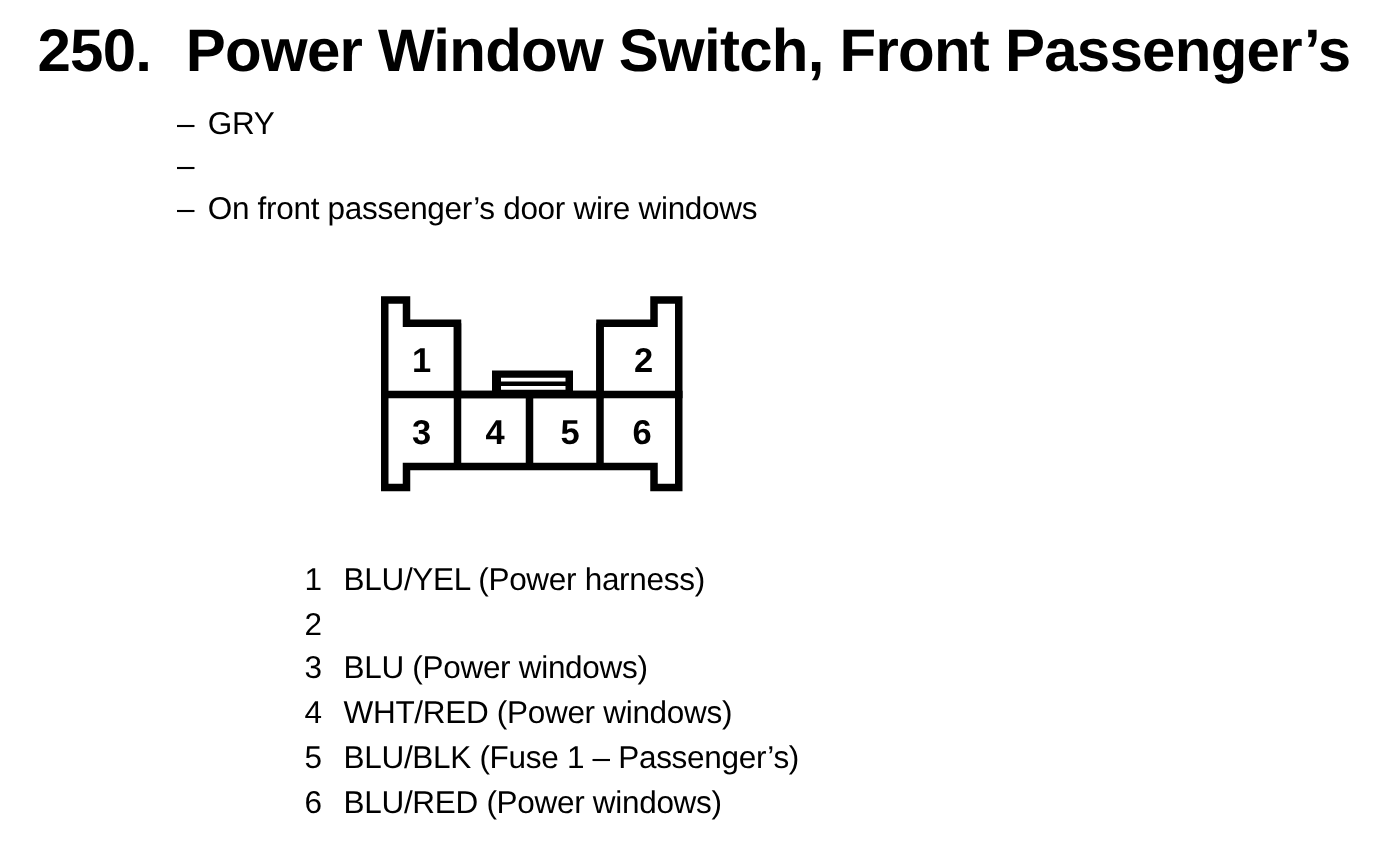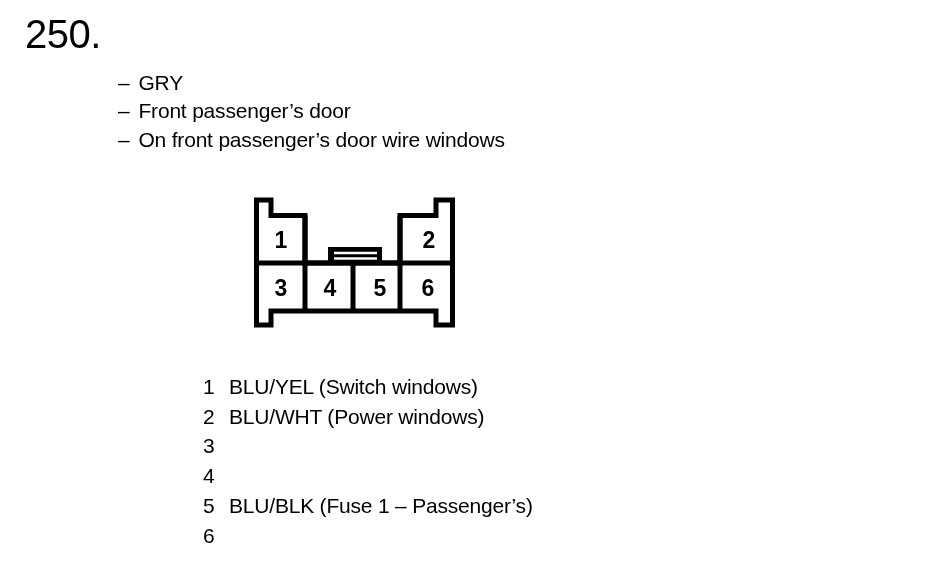--- a/index.html
+++ b/index.html
@@ -17,21 +17,21 @@
     overflow: hidden;
   }
 
   
   .title-row {
     position: absolute;
     left: 25px;
     top: 12px;
     display: flex;
     gap: 23px;
-    font-weight: normal;
+    font-weight: bold;
     font-size: 40px;
     line-height: 44px;
     letter-spacing: -0.5px;
     white-space: nowrap;
   }
   .title-row h1 {
     margin: 0;
     font-size: inherit;
     font-weight: inherit;
     line-height: inherit;
@@ -89,30 +89,30 @@
     width: 26px;
   }
 </style>
 </head>
 <body>
 
 <div class="page">
 
   <header class="title-row">
     <span>250.</span>
+    <h1>Power Window Switch, Front Passenger’s</h1>
   </header>
 
   <ul class="bullets">
     <li>
       <span class="bullet-dash">–</span>
       <span>GRY</span>
     </li>
     <li>
       <span class="bullet-dash">–</span>
-      <span>Front passenger’s door</span>
     </li>
     <li>
       <span class="bullet-dash">–</span>
       <span>On front passenger’s door wire windows</span>
     </li>
   </ul>
 
   <svg class="connector-svg" width="230" height="150" viewBox="240 190 230 150">
 
     <path d="M 256.5 200 L 271 200 L 271 215.5 L 305 215.5 L 305 263 L 400 263 L 400 215.5 L 436 215.5 L 436 200 L 452.5 200 L 452.5 325 L 436 325 L 436 311 L 271 311 L 271 325 L 256.5 325 Z" fill="#ffffff" stroke="#000000" stroke-width="5" stroke-linejoin="miter"></path>
@@ -133,34 +133,36 @@
     <text x="429" y="248">2</text>
     <text x="281" y="296">3</text>
     <text x="330" y="296">4</text>
     <text x="380" y="296">5</text>
     <text x="428" y="296">6</text>
   </svg>
 
   <div class="pinlist">
     <div class="pin-row">
       <span class="pin-num">1</span>
-      <span class="pin-label">BLU/YEL (Switch windows)</span>
+      <span class="pin-label">BLU/YEL (Power harness)</span>
     </div>
     <div class="pin-row">
       <span class="pin-num">2</span>
-      <span class="pin-label">BLU/WHT (Power windows)</span>
     </div>
     <div class="pin-row">
       <span class="pin-num">3</span>
+      <span class="pin-label">BLU (Power windows)</span>
     </div>
     <div class="pin-row">
       <span class="pin-num">4</span>
+      <span class="pin-label">WHT/RED (Power windows)</span>
     </div>
     <div class="pin-row">
       <span class="pin-num">5</span>
       <span class="pin-label">BLU/BLK (Fuse 1 – Passenger’s)</span>
     </div>
     <div class="pin-row">
       <span class="pin-num">6</span>
+      <span class="pin-label">BLU/RED (Power windows)</span>
     </div>
   </div>
 
 </div>
 
 </body></html>

